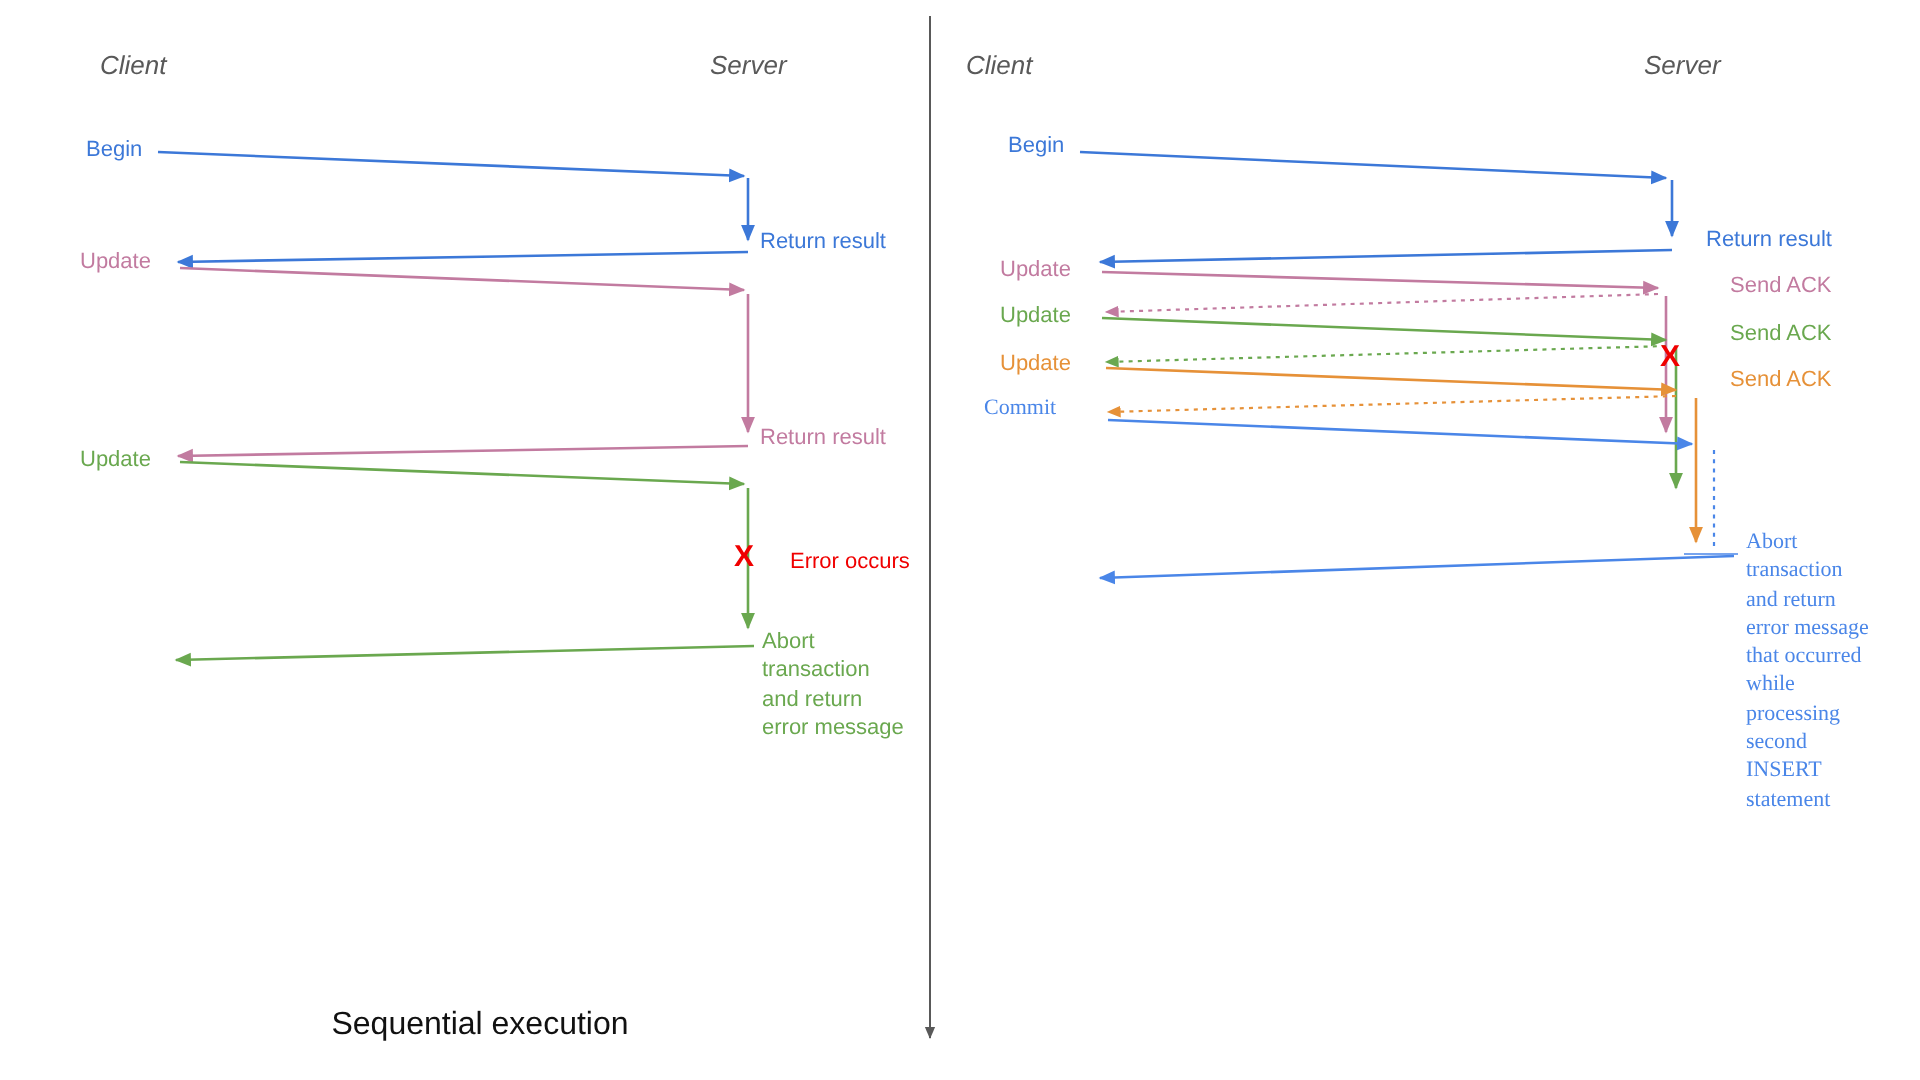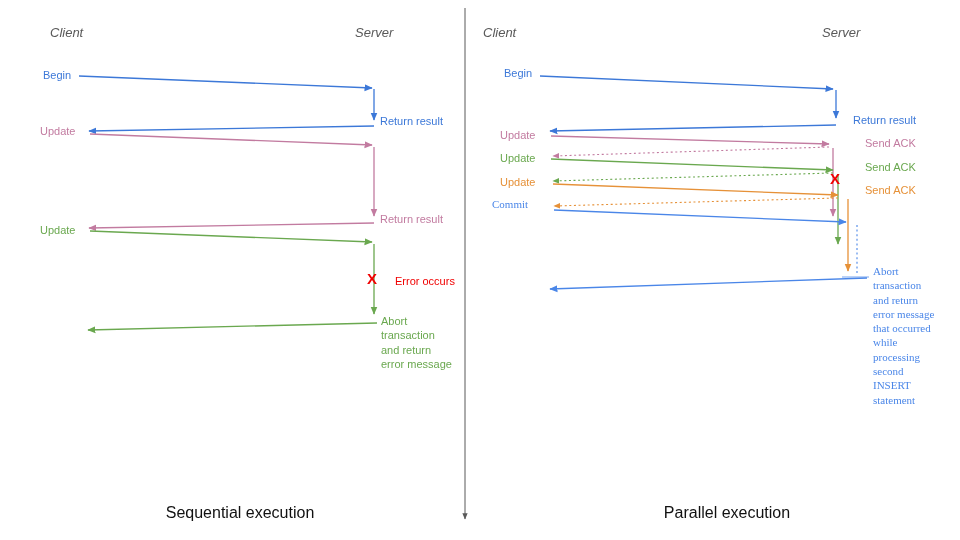--- a/index.html
+++ b/index.html
@@ -132,17 +132,16 @@
   <div class="lbl c-blue2 multi" style="left:873px;top:264px;">Abort
 transaction
 and return
 error message
 that occurred
 while
 processing
 second
 INSERT
 statement</div>
-  <div class="title" style="left:727px;top:504px;">Parallel execution</div>
 
   <div class="time-lbl" style="left:451px;top:524px;">Time</div>
 
 </div>
 
 </body></html>

